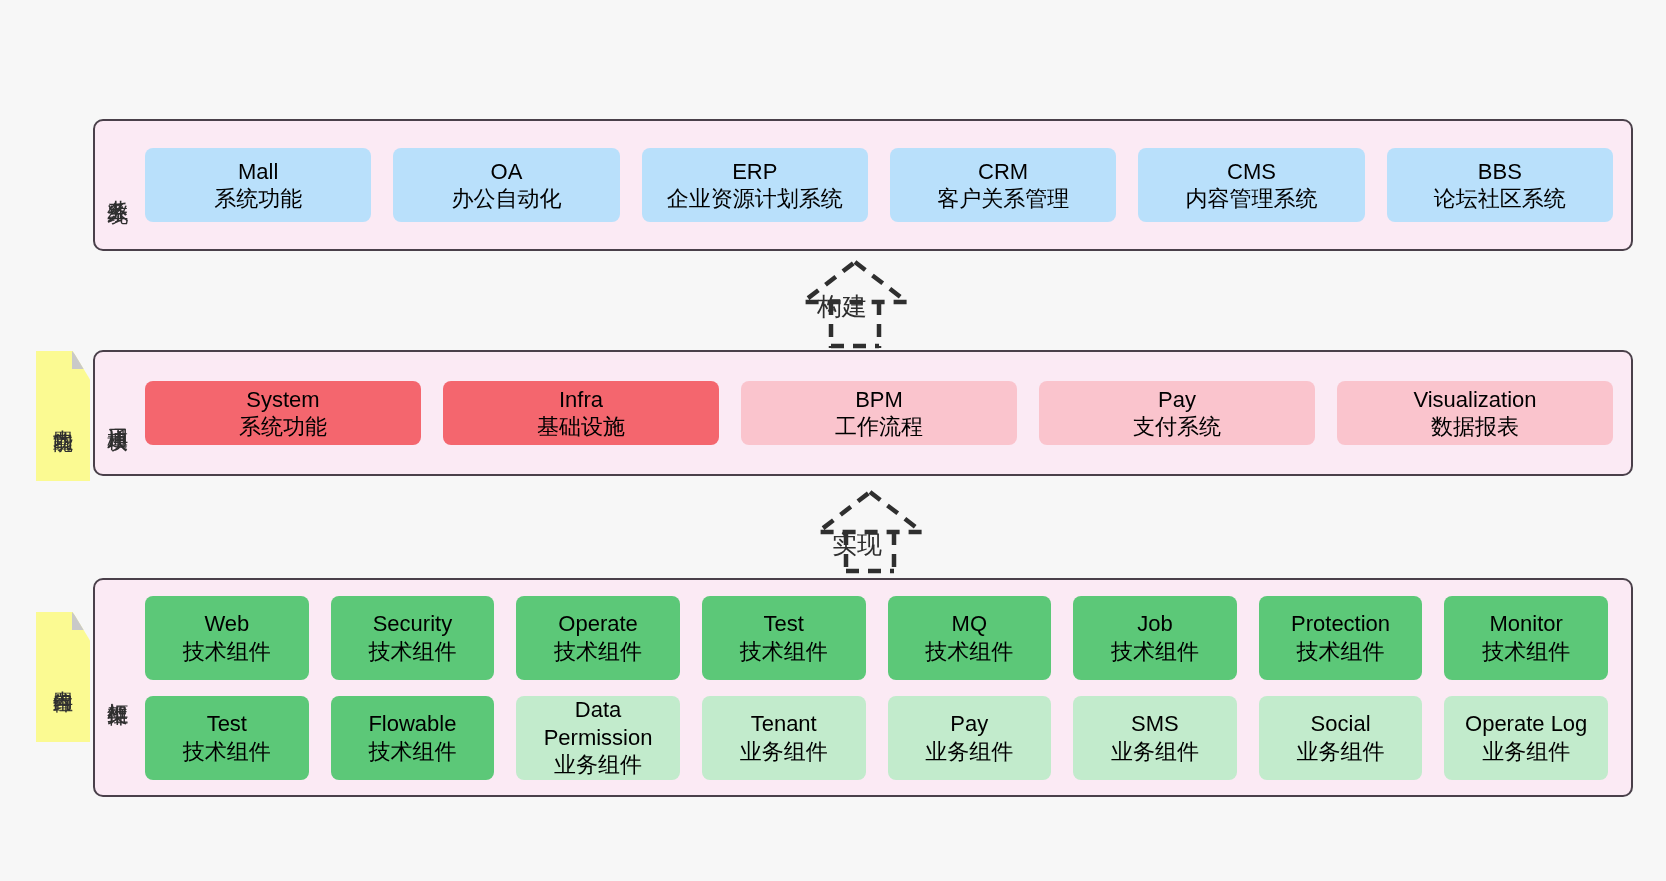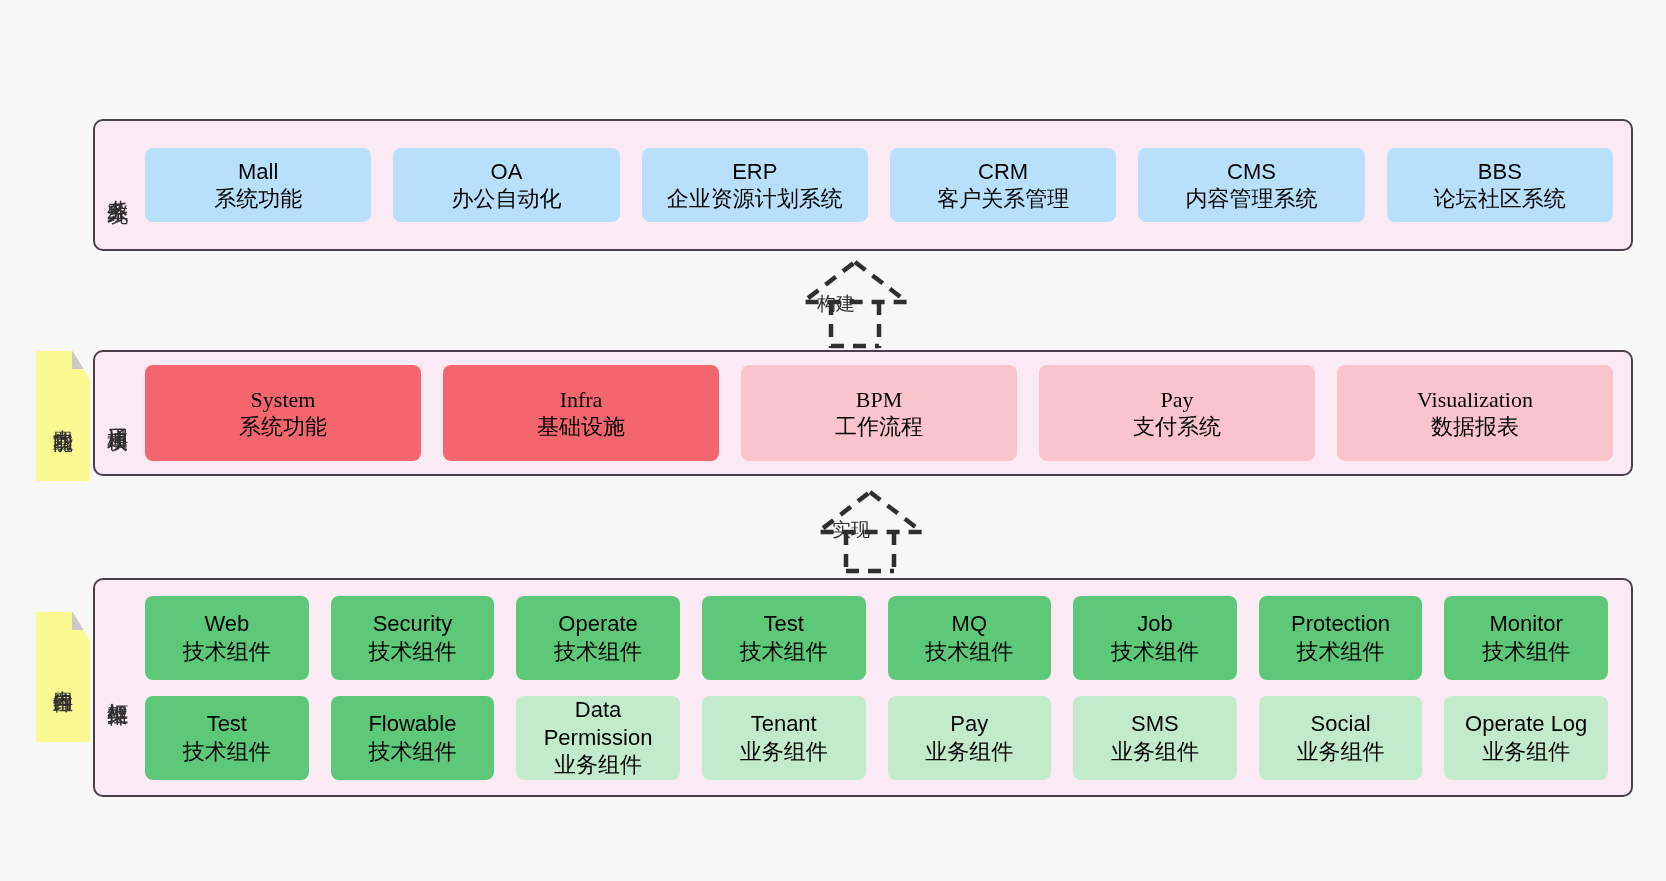--- a/index.html
+++ b/index.html
@@ -71,21 +71,21 @@
     line-height:1.25;
     color:#000000;
     box-sizing:border-box;
     padding:6px 4px;
   }
   .card .en{display:block;}
   .card .cn{display:block;}
 
   
   #layer-business .card{height:74px;}
-  #layer-modules  .card{height:96px;font-family:Liberation Serif, serif;}
+  #layer-modules  .card{height:64px;}
   #layer-framework .card{height:84px;}
 
   
   .c-blue        {background:#b9e0fb;}
   .c-red         {background:#f4666e;}
   .c-pink        {background:#fac4cd;}
   .c-green       {background:#5cc878;}
   .c-lightgreen  {background:#c2ebcc;}
 
   
@@ -114,21 +114,21 @@
     background:#c9c9c9;
     clip-path:polygon(0 0, 100% 100%, 0 100%);
     transform:translate(0,0);
   }
 
   
   .arrow{position:absolute;}
   .arrow svg{display:block;overflow:visible;}
   .arrow-label{
     position:absolute;
-    font-size:19px;
+    font-size:25px;
     color:#2f2f2f;
     background:transparent;
     white-space:nowrap;
     line-height:1;
   }
 </style>
 </head>
 <body>
 
 <div id="stage">
@@ -204,21 +204,21 @@
       </div>
 
     </div>
   </div>
 
   <div class="arrow" style="left:810px;top:488px;width:120px;height:85px;">
     <svg width="120" height="85" viewBox="0 0 120 85">
       <path d="M60 4 L112 44 L8 44 Z" fill="none" stroke="#2f2f2f" stroke-width="4.5" stroke-dasharray="13 9" stroke-linecap="butt"></path>
       <path d="M36 44 L36 85 M84 44 L84 85 M36 83 L84 83" fill="none" stroke="#2f2f2f" stroke-width="4.5" stroke-dasharray="13 9" stroke-linecap="butt"></path>
     </svg>
-    <span class="arrow-label" style="left:22px;top:32px;font-family:Liberation Serif, serif;">实现</span>
+    <span class="arrow-label" style="left:22px;top:44px;font-family:Liberation Serif, serif;">实现</span>
   </div>
 
   <div class="sticky" style="left:36px;top:612px;height:130px;">
     <span class="fold"></span>
     <span>内置组件</span>
   </div>
 
   <div class="layer" id="layer-framework" style="left:93px;top:578px;width:1540px;height:219px;">
     <div class="layer-title">框架组件</div>
     <div class="cards two-row">

